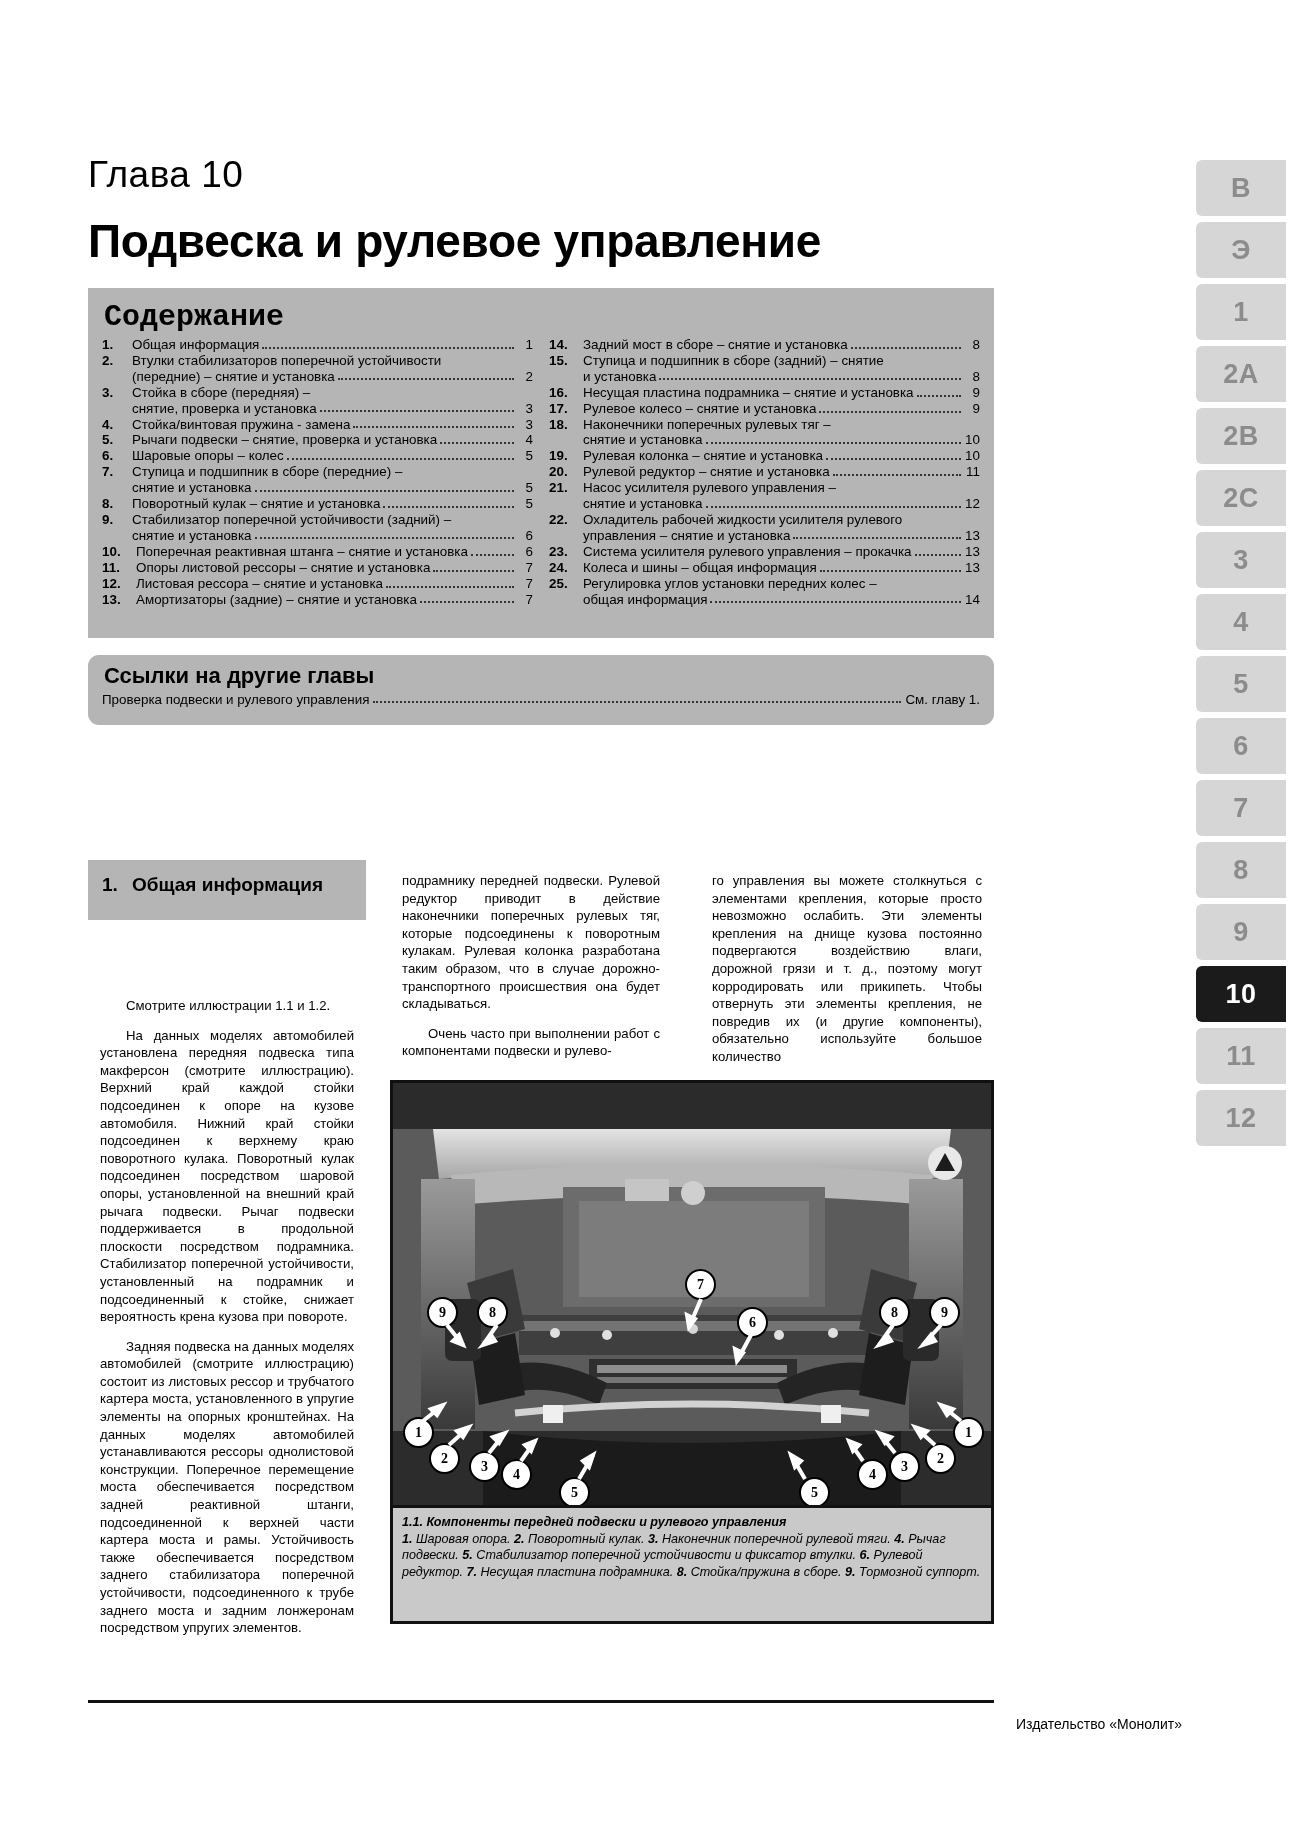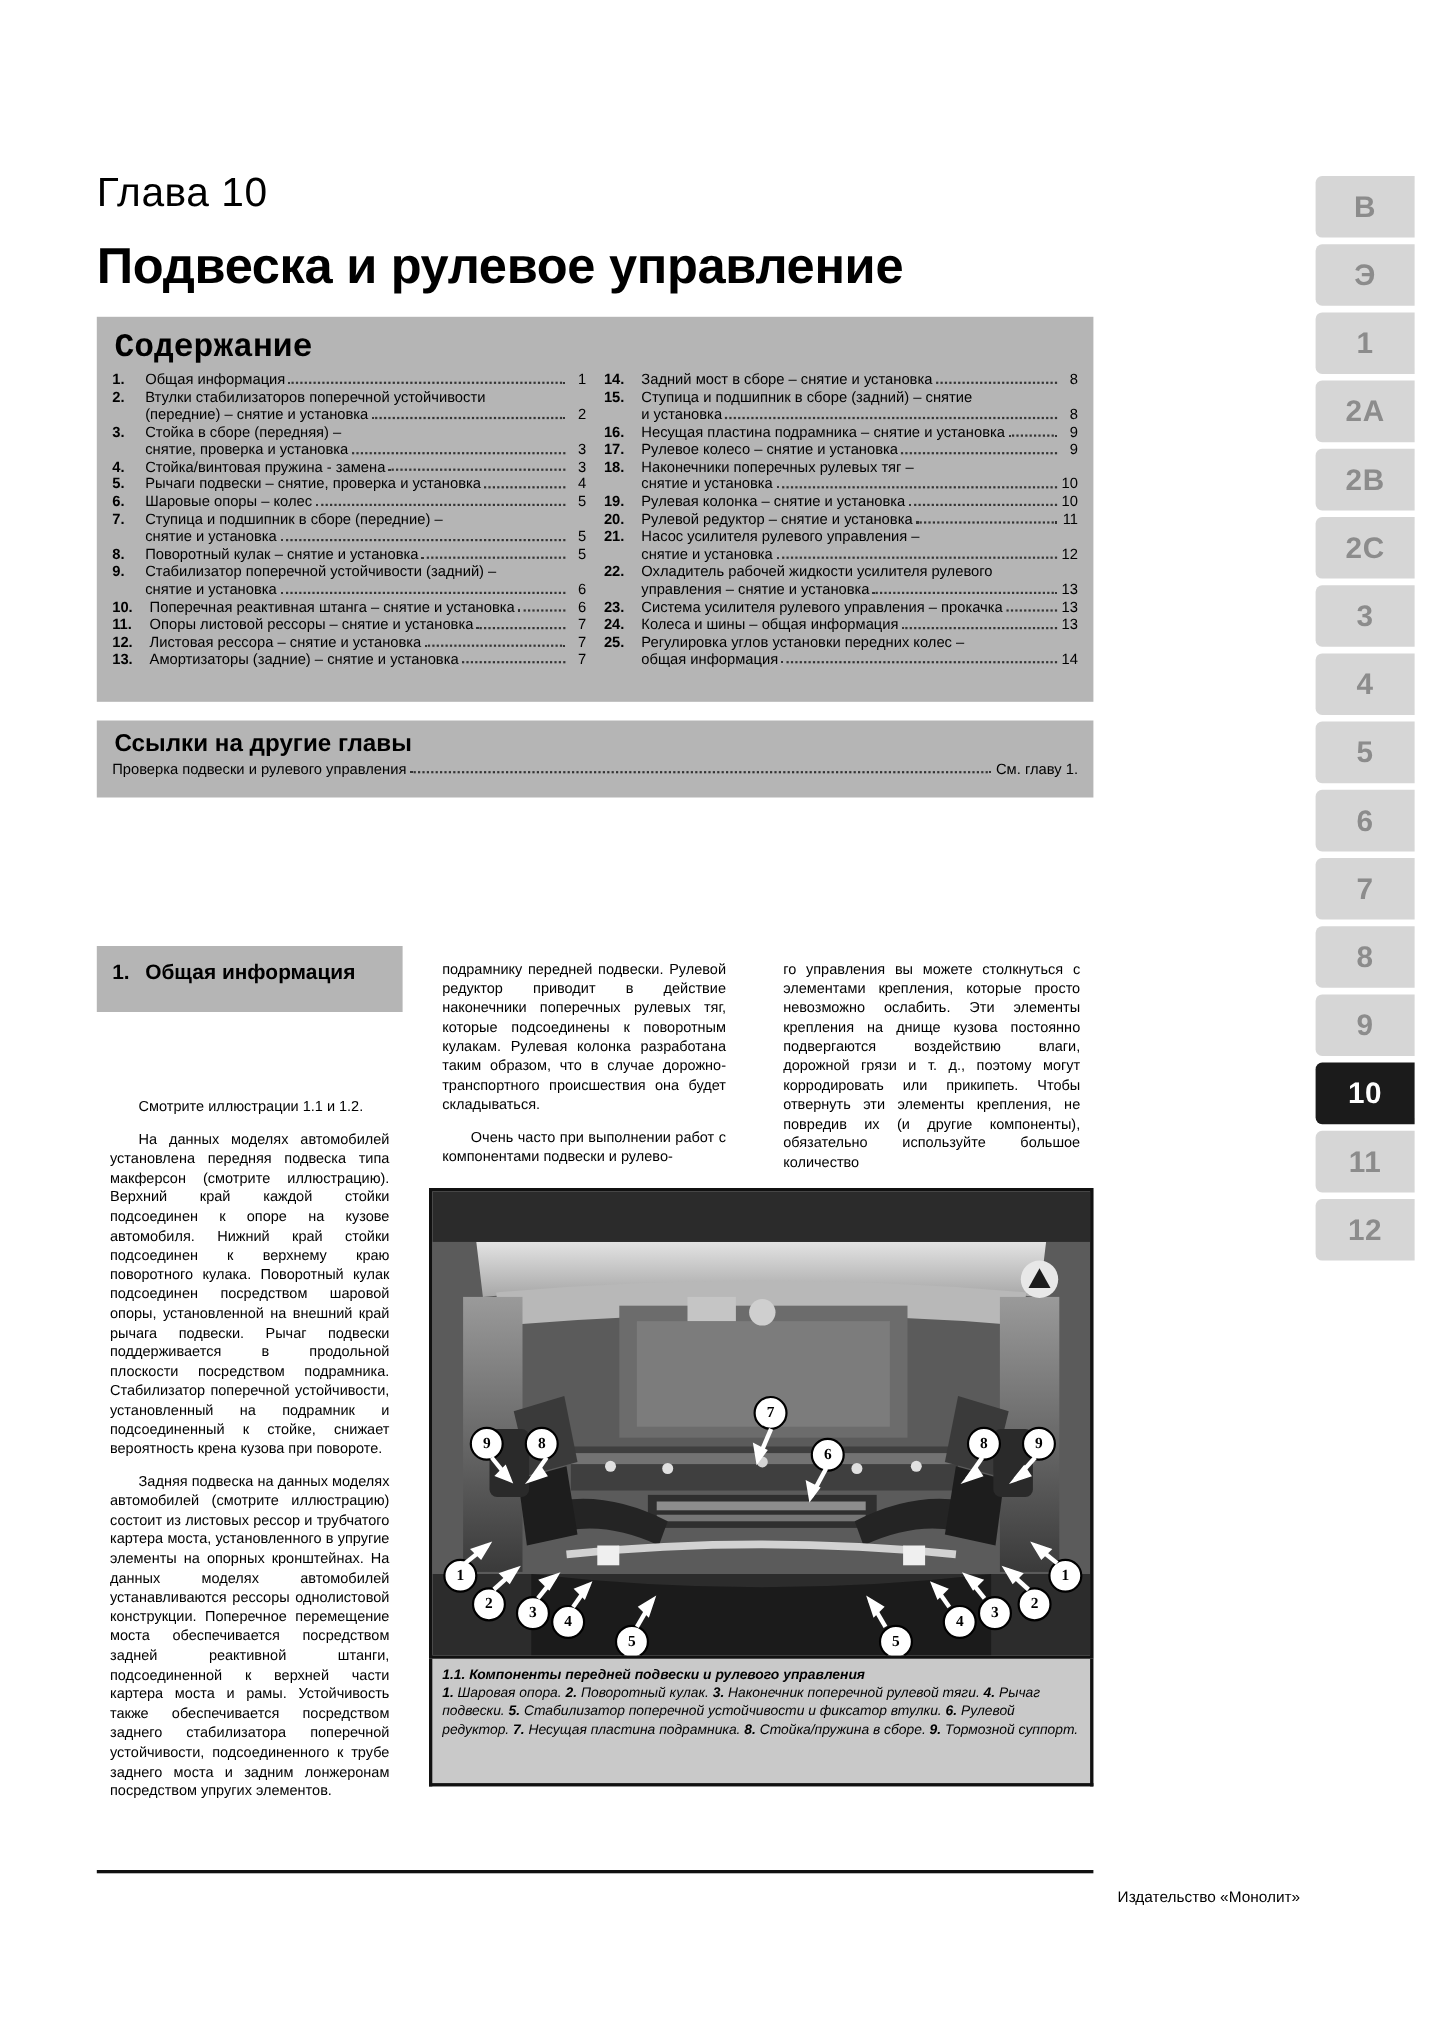--- a/index.html
+++ b/index.html
@@ -41,27 +41,27 @@
   .toc-col{width:438px;}
   .toc-row{display:flex;font-size:13.4px;line-height:15.9px;align-items:flex-end;}
   .toc-num{font-weight:bold;width:30px;flex:0 0 30px;text-align:left;}
   .toc-num.wide{width:34px;flex:0 0 34px;}
   .toc-txt{white-space:nowrap;}
   .toc-dots{
     flex:1 1 auto;border-bottom:2px dotted #333;
     margin:0 3px 4px 3px;min-width:6px;height:9px;
   }
   .toc-pg{width:16px;text-align:right;flex:0 0 16px;}
-  .toc-cont{padding-left:30px;}
+  .toc-cont{padding-left:30px;align-items:center;}
   .toc-cont.wide{padding-left:34px;}
 
   
   .refbox{
     position:absolute;left:88px;top:655px;width:906px;height:70px;
-    background:#b5b5b5;box-sizing:border-box;padding:7px 14px 6px 14px;
+    background:#b5b5b5;box-sizing:border-box;padding:7px 14px 6px 14px;border-radius:11px;
   }
   .ref-title{font-size:22px;font-weight:bold;margin:1px 0 3px 2px;}
   .ref-row{display:flex;font-size:13.4px;align-items:flex-end;}
   .ref-dots{flex:1 1 auto;border-bottom:2px dotted #333;margin:0 4px 4px 4px;height:9px;}
 
   
   .sect{
     position:absolute;left:88px;top:860px;width:278px;height:60px;
     background:#b5b5b5;
   }

